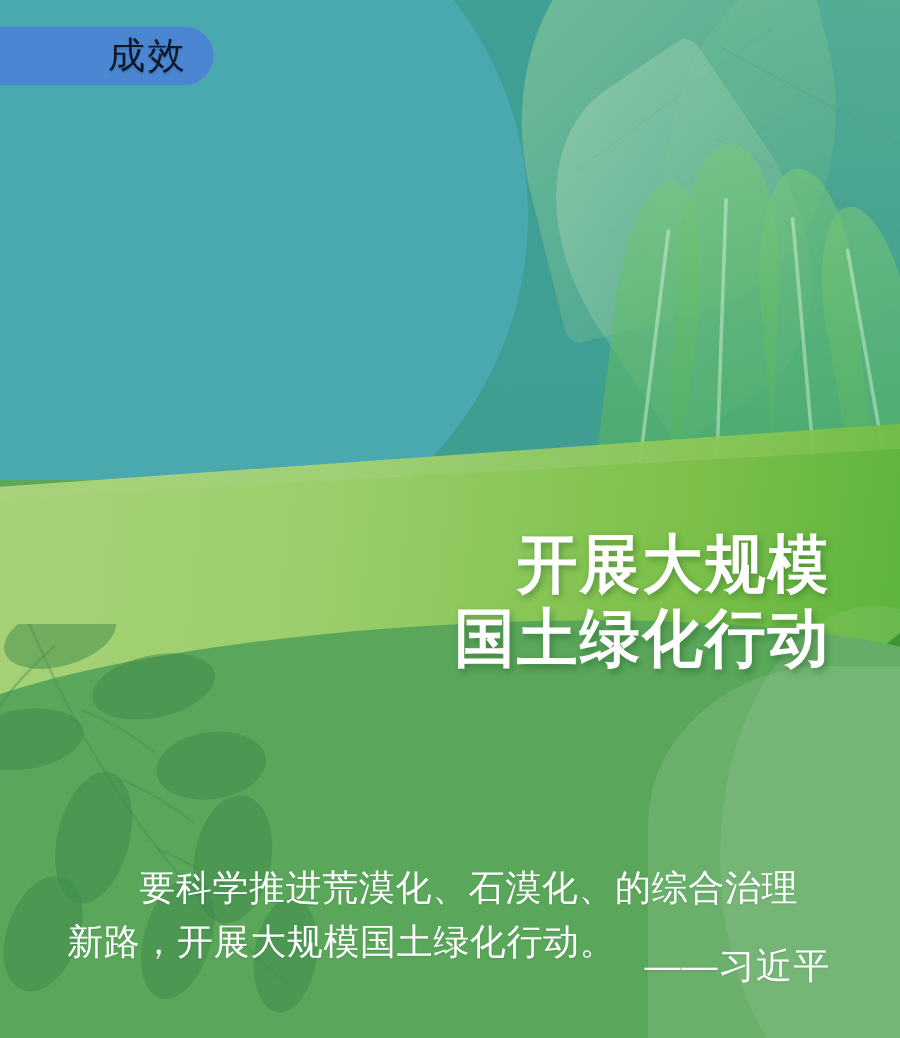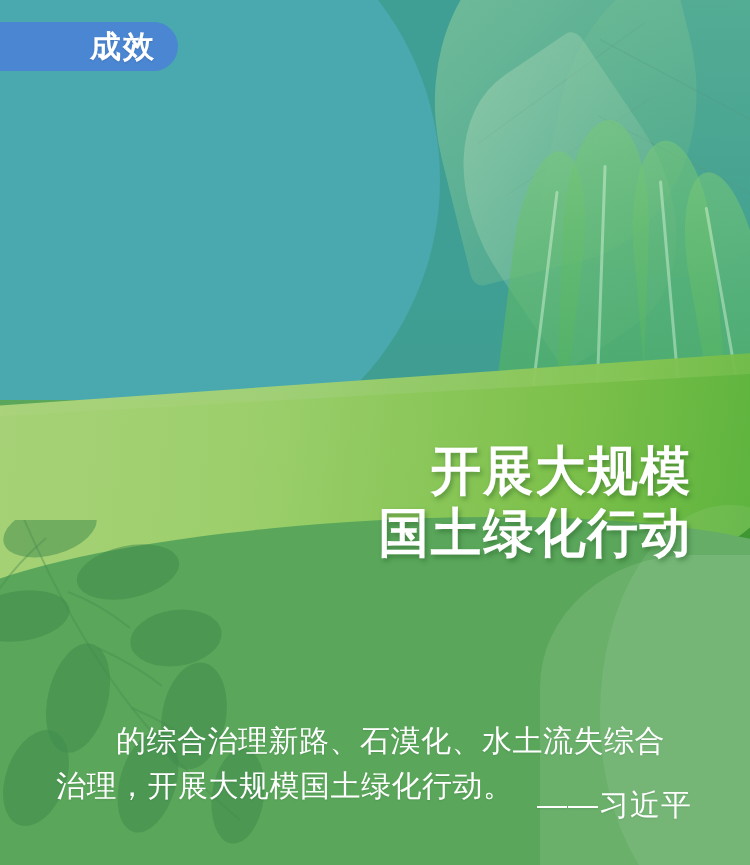--- a/index.html
+++ b/index.html
@@ -186,23 +186,23 @@
     width: 204px; height: 49px;
     background: #4a86d2;
     border-radius: 0 26px 26px 0;
     display: flex;
     align-items: center;
     justify-content: flex-end;
     box-sizing: border-box;
     padding-right: 22px;
   }
   .badge-text {
-    color: #ffffff;
+    color: #0f172a;
     font-size: 31px;
-    font-weight: bold;
+    font-weight: normal;
     letter-spacing: 2px;
     line-height: 1;
     text-shadow: 0 1px 2px rgba(0,0,0,.12);
   }
 
   .para-top {
     position: absolute;
     left: 56px; top: 105px;
     width: 630px;
     color: #ffffff;
@@ -316,18 +316,18 @@
     <div class="badge">
       <span class="badge-text">成效</span>
     </div>
 
 
     <div class="big-title">
       <div>开展大规模</div>
       <div>国土绿化行动</div>
     </div>
 
-    <p class="para-bottom">的综合治理新路、石漠化、水土流失综合治理，开展大规模国土绿化行动。</p>
+    <p class="para-bottom">要科学推进荒漠化、石漠化、的综合治理新路，开展大规模国土绿化行动。</p>
 
     <div class="attribution">——习近平</div>
 
   </div>
 </div>
 
 </body></html>

